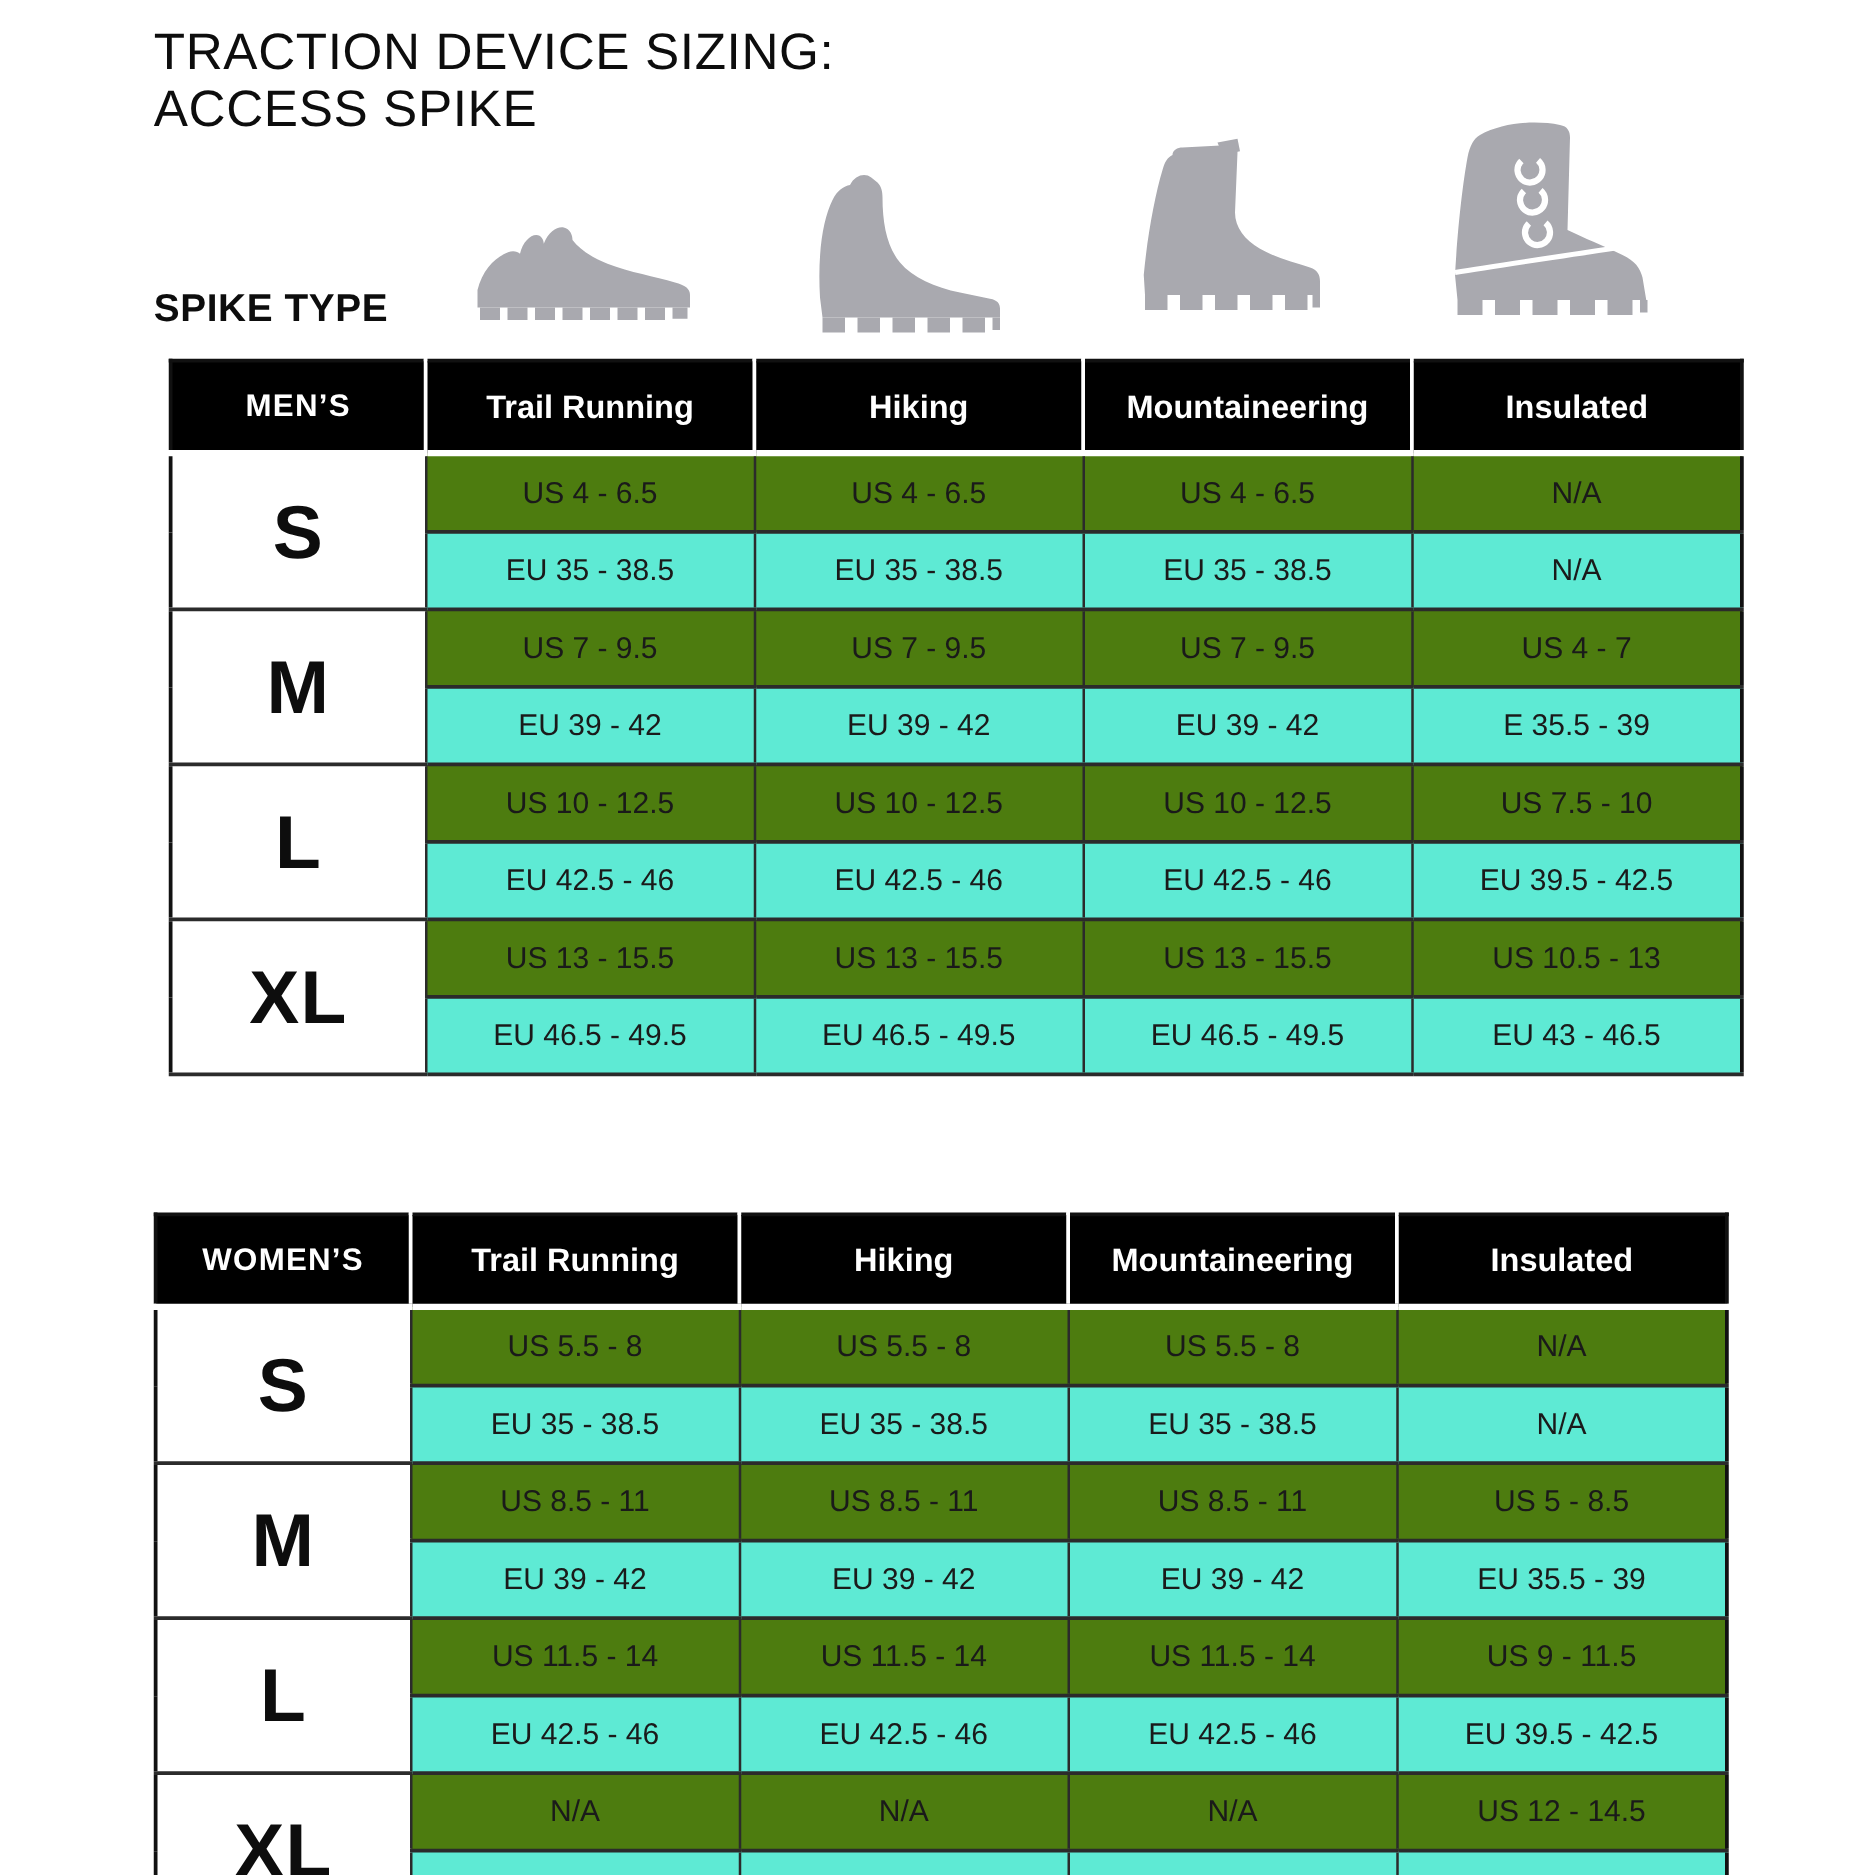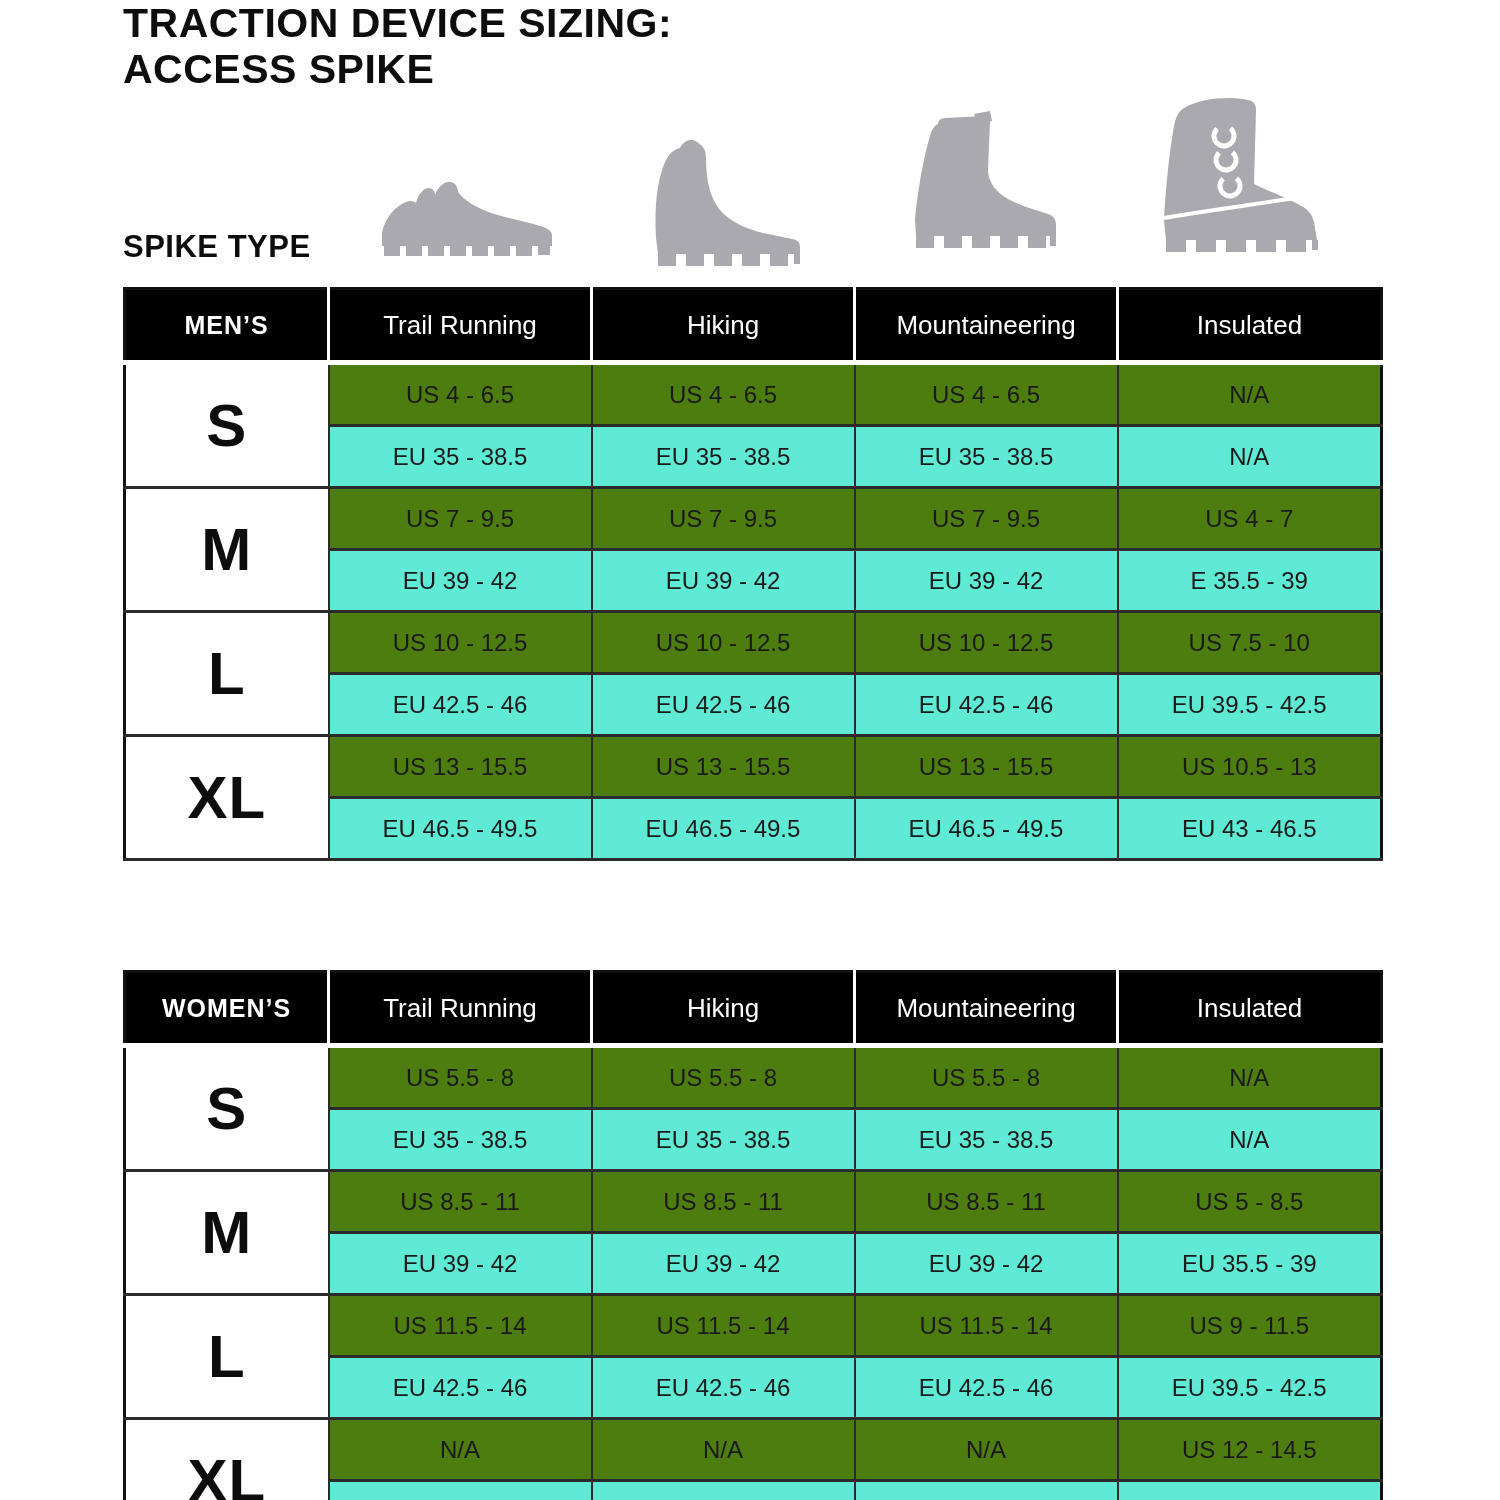--- a/index.html
+++ b/index.html
@@ -1,54 +1,54 @@
 <!DOCTYPE html>
 <html><head>
 <meta charset="utf-8">
 <style>
   html,body { margin:0; padding:0; background:#ffffff; }
   .page {
     position:relative; width:1500px; height:1500px; background:#ffffff;
     font-family:"Liberation Sans", sans-serif; color:#1a1a1a; overflow:hidden;
   }
   .title {
-    position:absolute; left:123px; top:0;
-    font-weight:700; font-size:41px; line-height:1.13;
+    position:absolute; left:123px; top:18px;
+    font-weight:400; font-size:41px; line-height:1.13;
     color:#0d0d0d; letter-spacing:0.5px; white-space:pre-line;
   }
   .shoe-type-label {
     position:absolute; left:123px; top:229px;
     font-weight:900; font-size:31px; color:#0d0d0d; letter-spacing:0.5px;
   }
   .shoe-icon { position:absolute; }
 
   table.size-table {
     position:absolute; left:123px; width:1257px;
     border-collapse:collapse; table-layout:fixed;
     background:#ffffff; border:3px solid #111111;
   }
   .size-table th {
     background:#000000; color:#ffffff;
-    font-weight:400; font-size:26px; height:70px;
+    font-weight:700; font-size:26px; height:70px;
     border-bottom:5px solid #ffffff; text-align:center; padding:0;
   }
   .size-table th + th { border-left:3px solid #ffffff; }
   .size-table th.group { font-size:25px; font-weight:900; letter-spacing:1px; }
   .size-table td {
     border:2px solid #2b2b2b; border-top-width:3px; border-bottom-width:3px;
     text-align:center; vertical-align:middle;
     font-size:24px; height:59px; color:#1a1a1a; padding:0;
   }
   .size-table td.size-label {
     font-size:60px; font-weight:900; color:#0d0d0d; background:#ffffff;
     letter-spacing:1px;
   }
   .size-table tr.us-row td:not(.size-label) { background:#4d7c0f; }
   .size-table tr.eu-row td:not(.size-label) { background:#5eead4; }
-  #mens-table   { top:287px; }
+  #mens-table   { top:287px;margin-left:12px; }
   #womens-table { top:970px; }
 </style>
 </head>
 <body>
 
 <div class="page">
 
   <div class="title">TRACTION DEVICE SIZING:
 ACCESS SPIKE</div>
 

